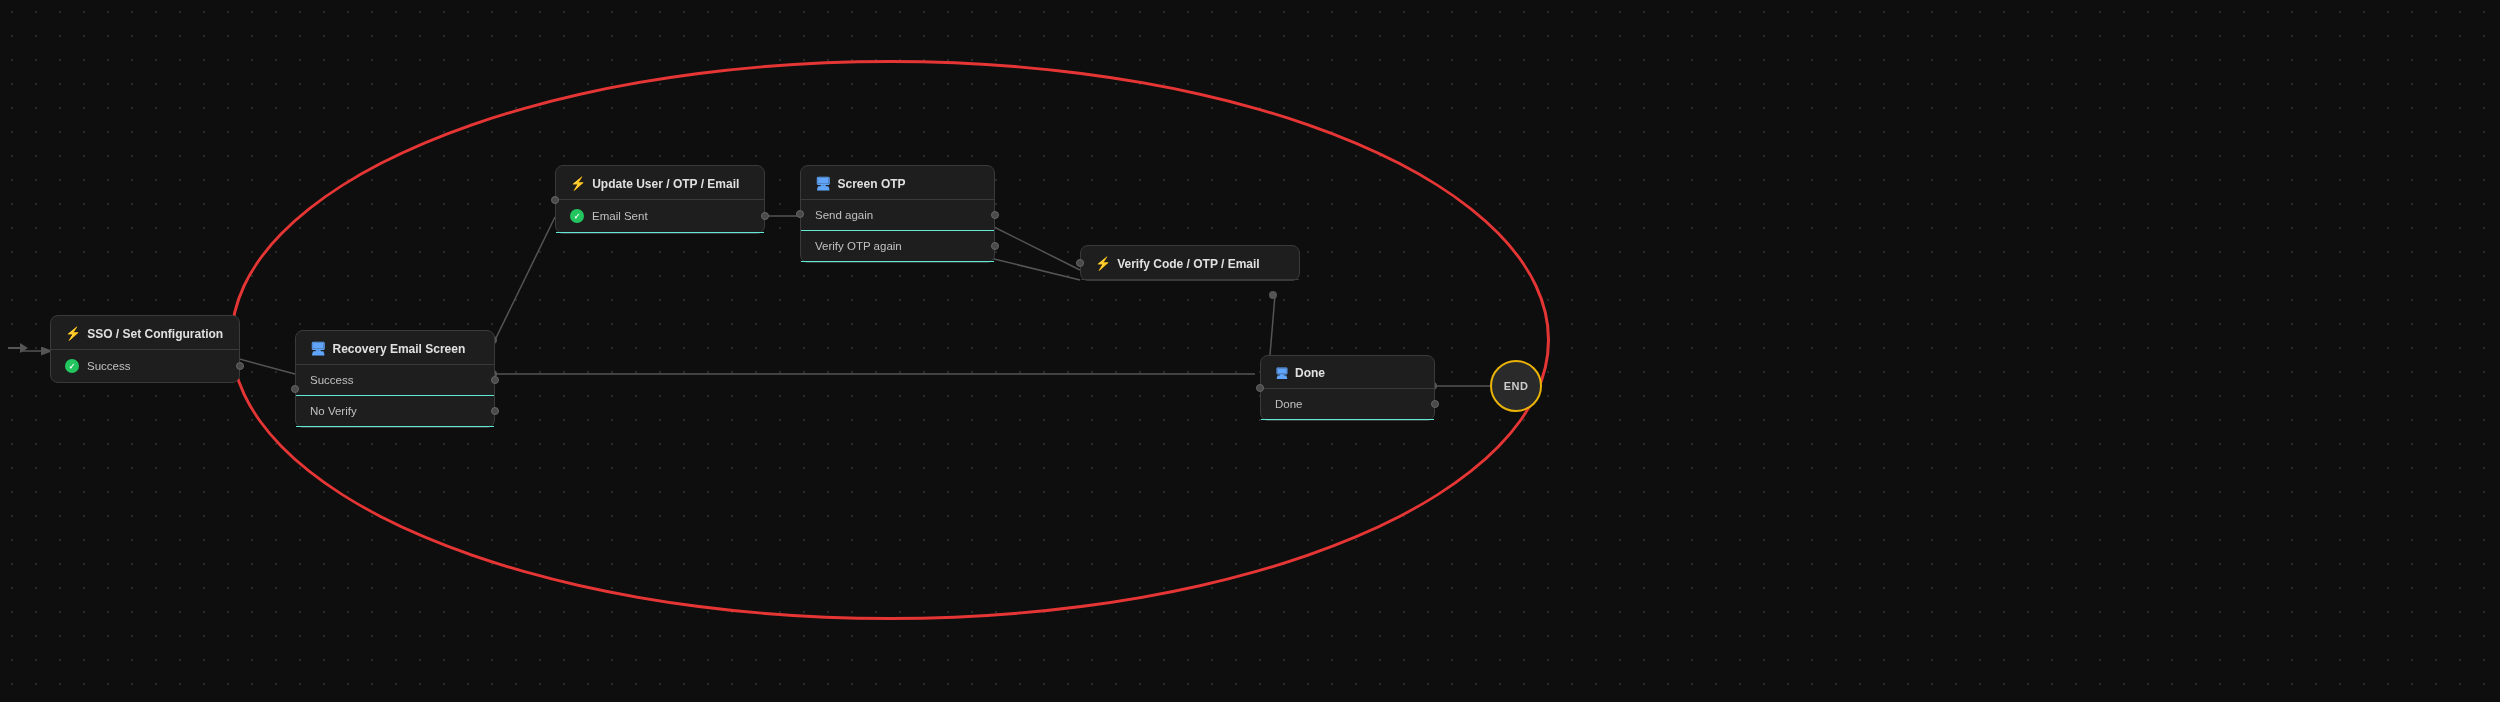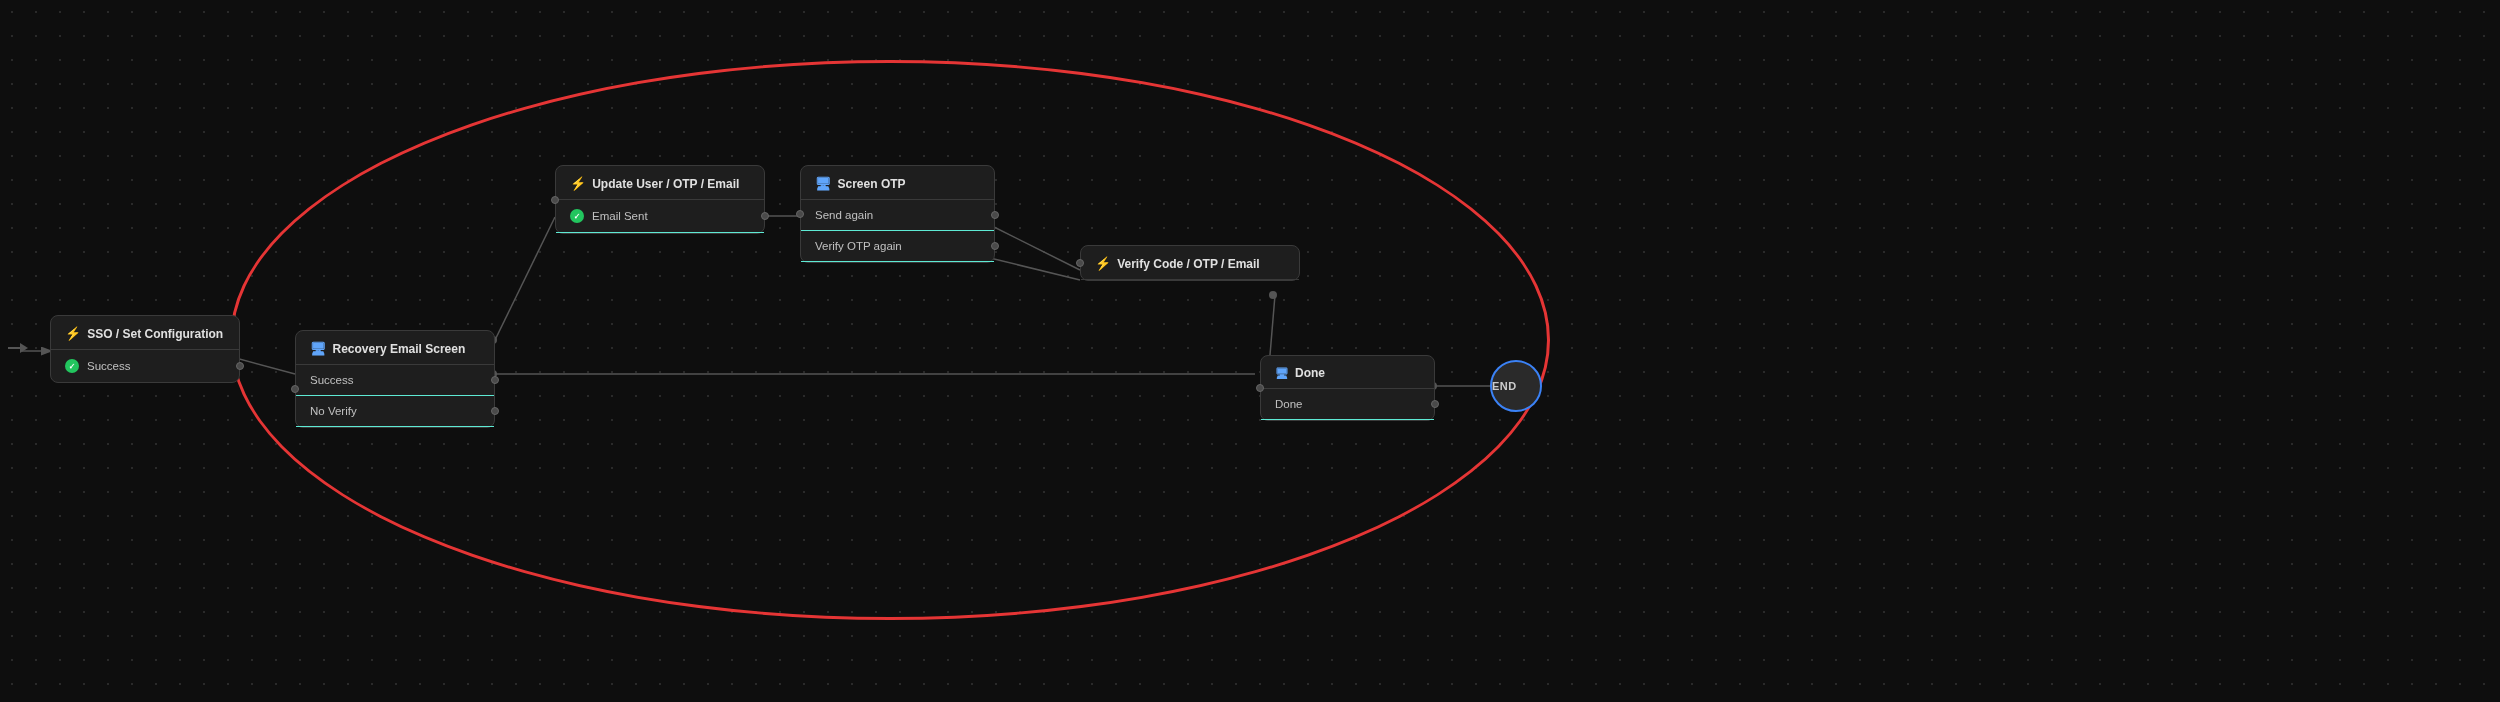--- a/index.html
+++ b/index.html
@@ -125,26 +125,27 @@
       left: 0;
       width: 100%;
       height: 100%;
       pointer-events: none;
     }
 
     
     .end-node {
       position: absolute;
       background: #2a2a2a;
-      border: 2px solid #3b82f6;
+      border: 2px solid #eab308;
       border-radius: 50%;
       width: 52px;
       height: 52px;
       display: flex;
       align-items: center;
+      justify-content: center;
       font-size: 11px;
       font-weight: 700;
       color: #ccc;
       letter-spacing: 0.5px;
     }
   </style>
 </head>
 <body>
 
 <div class="canvas">

